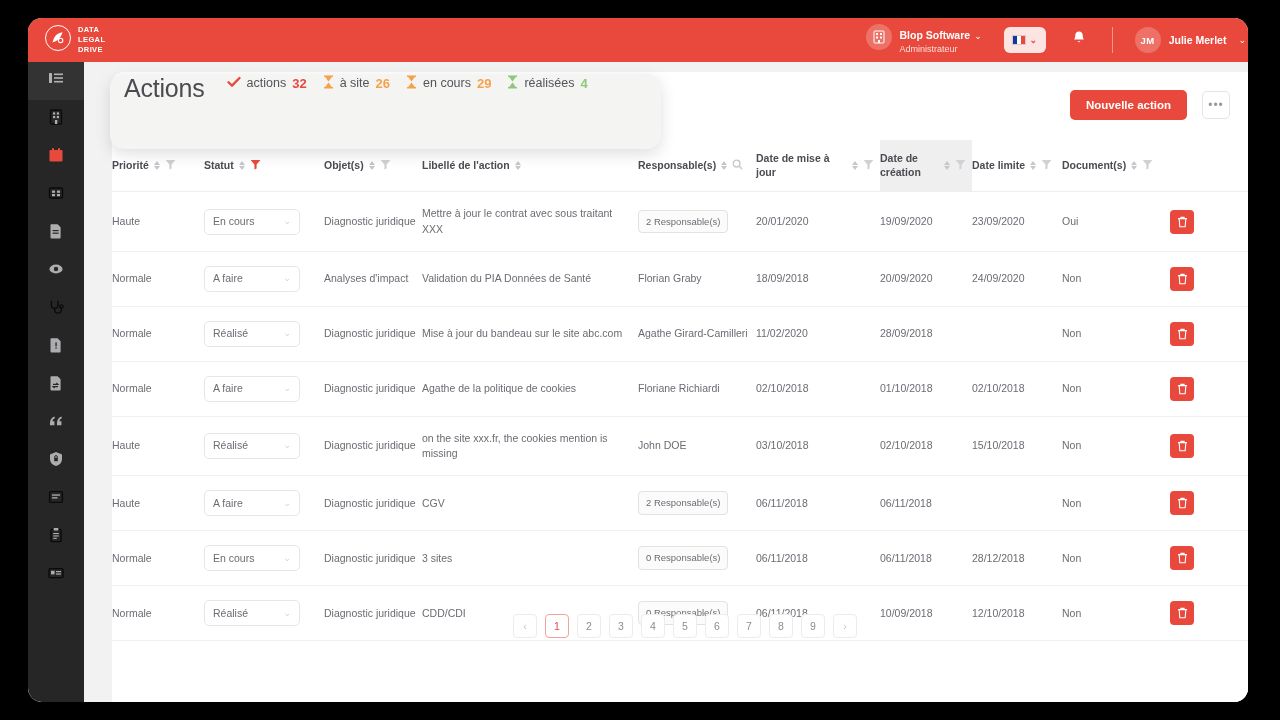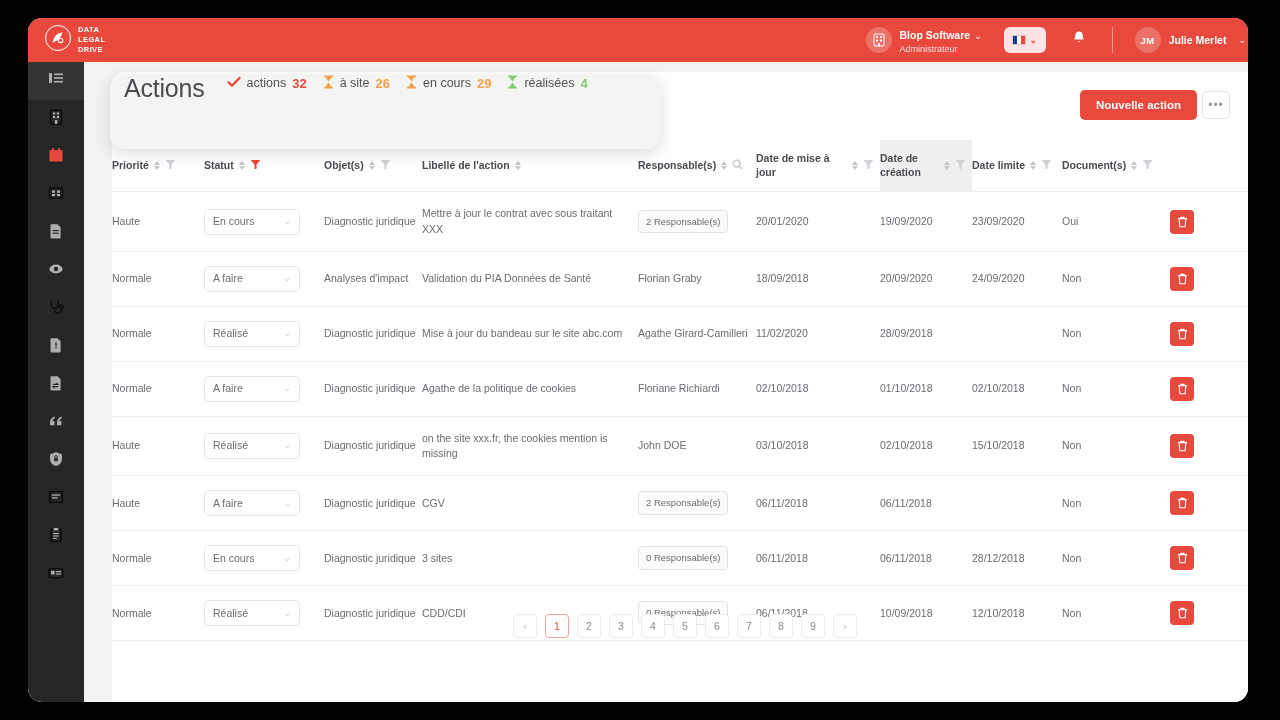--- a/index.html
+++ b/index.html
@@ -32,21 +32,21 @@
   .logo-mark {
     width: 26px; height: 26px; border-radius: 50%;
     border: 1.6px solid #fff; color:#fff;
     display:flex; align-items:center; justify-content:center;
     font-size: 13px; font-style: italic; font-weight:bold;
     font-family: "Liberation Serif", serif;
   }
   .logo-text { color:#fff; font-size:7.5px; font-weight:bold; line-height:1.32; letter-spacing:.4px; }
 
   .topbar-spacer { flex: 1; }
-  .org-block { display:flex; align-items:center; gap:8px; margin-right:22px; }
+  .org-block { display:flex; gap:8px; margin-right:22px; }
   .org-avatar {
     width:26px; height:26px; border-radius:50%;
     background: rgba(255,255,255,.22);
     display:flex; align-items:center; justify-content:center;
   }
   .org-txt { line-height:1.25; }
   .org-name { color:#fff; font-size:10.5px; font-weight:bold; display:inline-block; }
   .org-role { color:rgba(255,255,255,.82); font-size:9px; }
   .caret { color:#fff; font-size:9px; margin-left:4px; }
 
@@ -118,21 +118,21 @@
   .stat { display:flex; align-items:center; gap:6px; margin-right:16px; }
   .stat-label { font-size:12.5px; color:#53535a; }
   .stat-value { font-size:13px; font-weight:bold; }
 
   
   .hg { font-size:13px; line-height:1; }
 
   
   #actions-row {
     position:absolute; right:18px; top:72px;
-    display:flex; align-items:center; gap:5px; z-index:26;
+    display:flex; align-items:center; gap:15px; z-index:26;
   }
   #new-action-btn {
     background:#e8493c; color:#fff;
     font-size:11.5px; font-weight:bold;
     border:none; border-radius:5px;
     padding:9px 16px; cursor:pointer;
     font-family:"Liberation Sans", sans-serif;
   }
   #more-btn {
     width:28px; height:28px; border-radius:5px;

